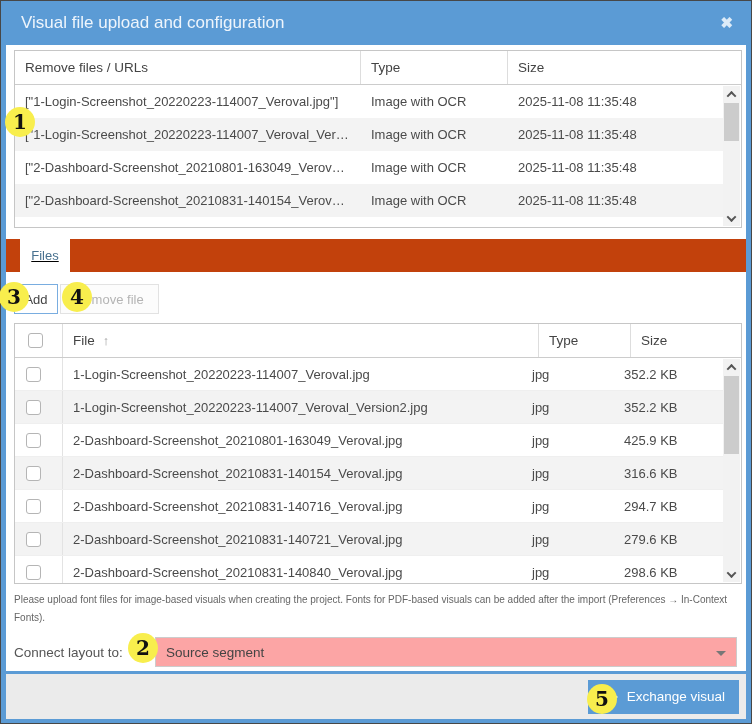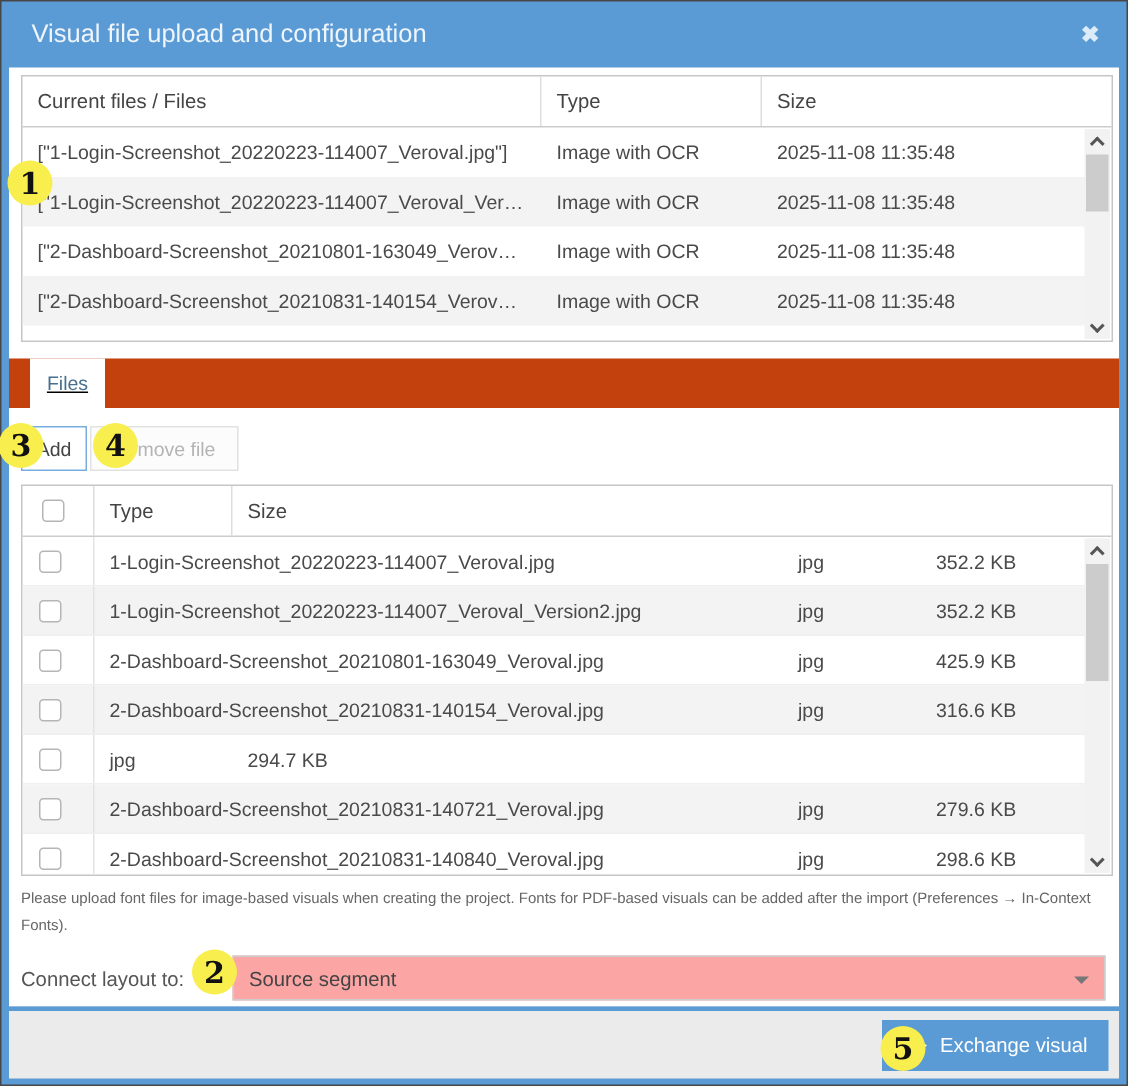--- a/index.html
+++ b/index.html
@@ -87,21 +87,21 @@
 
   <div class="titlebar">
     <div class="title">Visual file upload and configuration</div>
     <div class="close">✖</div>
   </div>
 
   <div class="content">
 
     <div class="tbl t1" style="margin-top:5px;">
       <div class="thead">
-        <div class="hc col-name">Current files / Files</div>
+        <div class="hc col-name">Remove files / URLs</div>
         <div class="hc col-type">Type</div>
         <div class="hc col-date">Size</div>
       </div>
       <div class="tbody">
         <div class="trow">
           <span class="c col-name">["1-Login-Screenshot_20220223-114007_Veroval.jpg"]</span>
           <span class="c col-type">Image with OCR</span>
           <span class="c col-date">2025-11-08 11:35:48</span>
         </div>
         <div class="trow">
@@ -138,20 +138,24 @@
     <div class="btnrow">
       <div class="btn add">Add</div>
       <div class="btn remove">Remove file</div>
     </div>
 
     <div class="tbl t2">
       <div class="thead">
         <div class="hc col-cb">
             <span class="checkbox"></span>
           </div>
+        <div class="hc col-file">
+            <span>File</span>
+            <span class="sortarrow">↑</span>
+          </div>
         <div class="hc col-type">Type</div>
         <div class="hc col-size">Size</div>
       </div>
       <div class="tbody">
         <div class="trow">
           <span class="col-cb">
               <span class="checkbox"></span>
             </span>
           <span class="c col-file">1-Login-Screenshot_20220223-114007_Veroval.jpg</span>
           <span class="c col-type">jpg</span>
@@ -178,20 +182,21 @@
               <span class="checkbox"></span>
             </span>
           <span class="c col-file">2-Dashboard-Screenshot_20210831-140154_Veroval.jpg</span>
           <span class="c col-type">jpg</span>
           <span class="c col-size">316.6 KB</span>
         </div>
         <div class="trow">
           <span class="col-cb">
               <span class="checkbox"></span>
             </span>
+          <span class="c col-file">2-Dashboard-Screenshot_20210831-140716_Veroval.jpg</span>
           <span class="c col-type">jpg</span>
           <span class="c col-size">294.7 KB</span>
         </div>
         <div class="trow">
           <span class="col-cb">
               <span class="checkbox"></span>
             </span>
           <span class="c col-file">2-Dashboard-Screenshot_20210831-140721_Veroval.jpg</span>
           <span class="c col-type">jpg</span>
           <span class="c col-size">279.6 KB</span>

